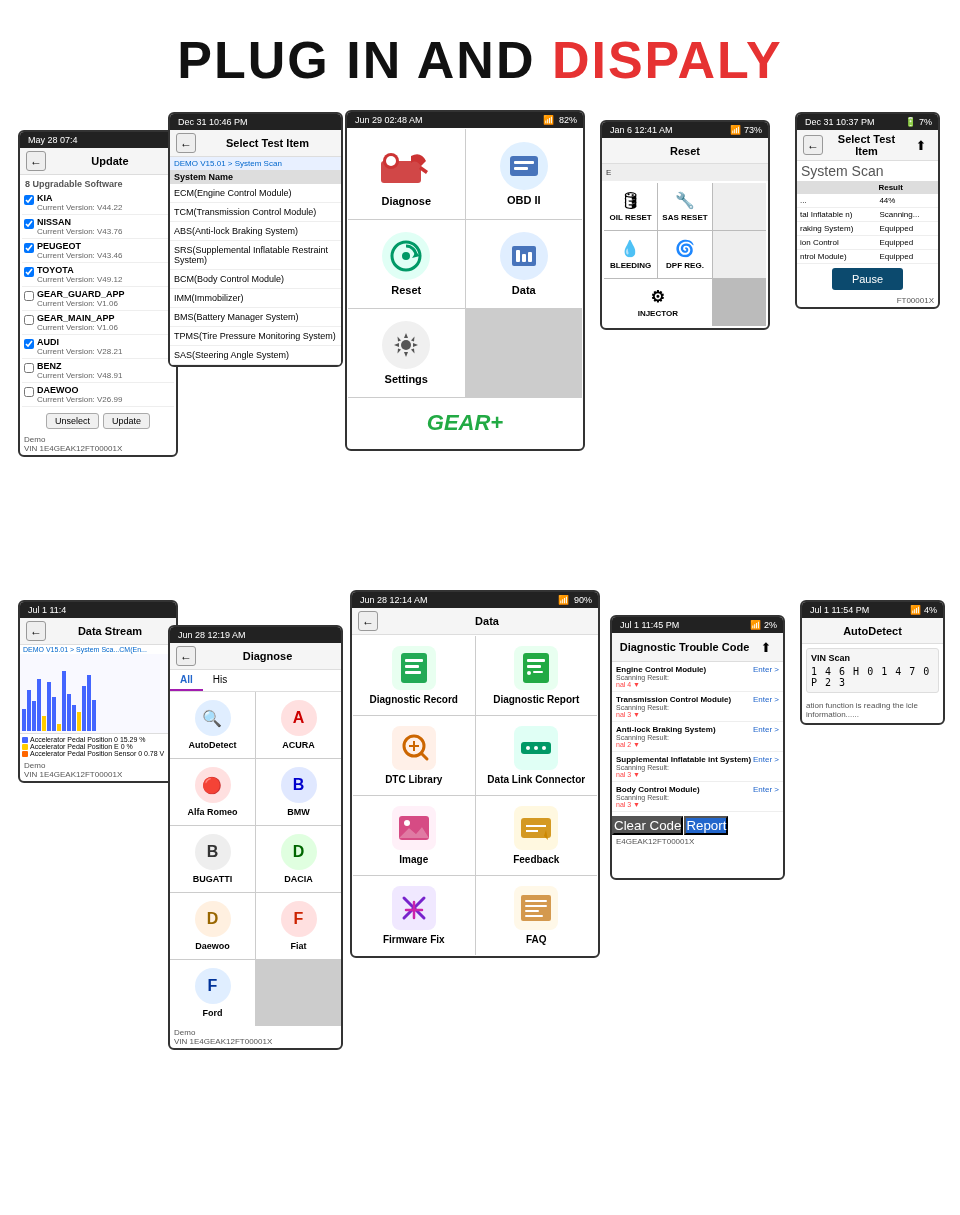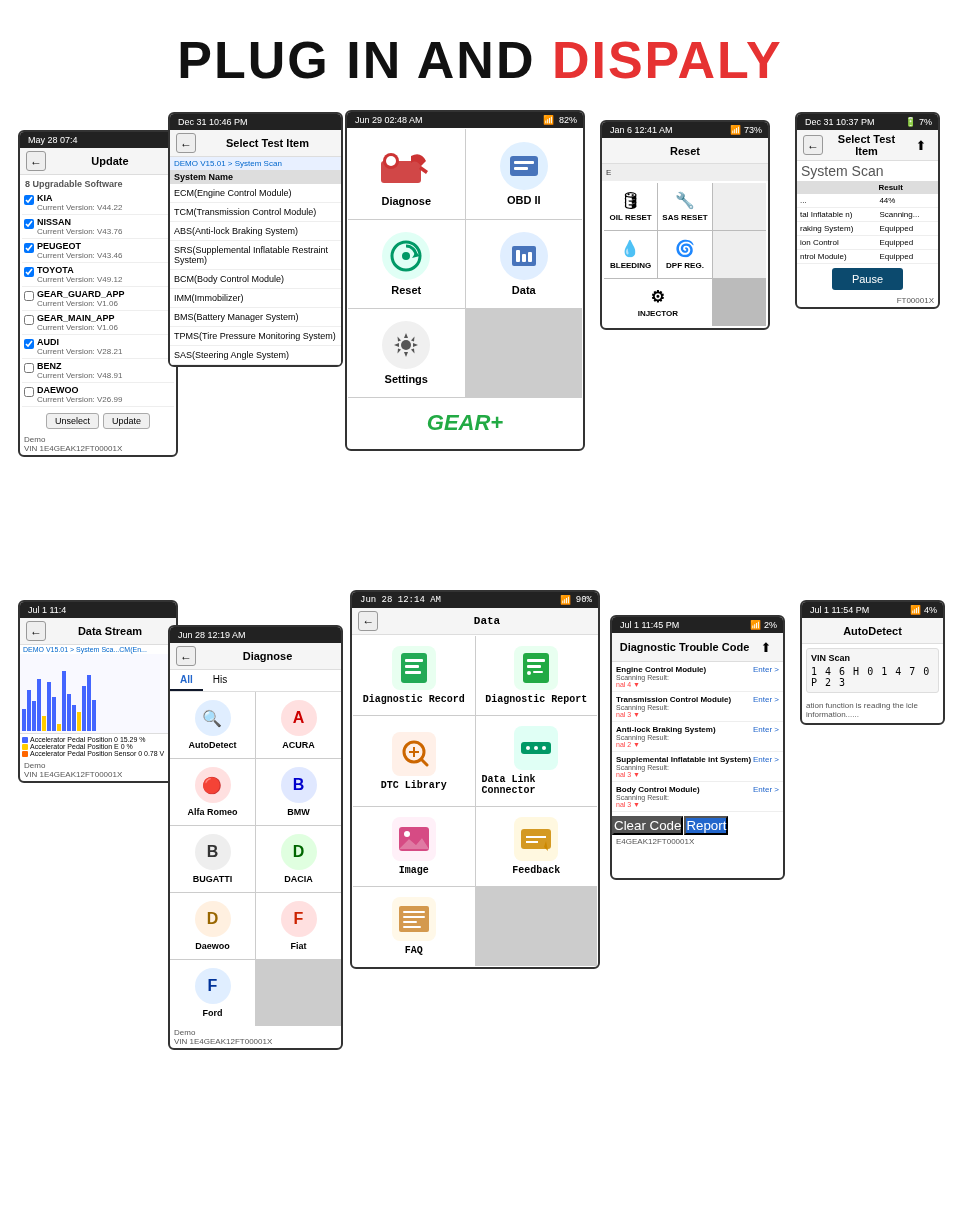--- a/index.html
+++ b/index.html
@@ -151,21 +151,21 @@
     .legend-dot { width: 6px; height: 6px; border-radius: 1px; }
 
     
     .s-brands { width: 175px; }
     .brands-tabs {
       display: flex; border-bottom: 1px solid #ddd;
     }
     .brands-tabs span {
       padding: 4px 10px; font-size: 10px; cursor: pointer;
     }
-    .brands-tabs span.active { border-bottom: 2px solid #0f172a; color: #2266cc; font-weight: bold; }
+    .brands-tabs span.active { border-bottom: 2px solid #a21caf; color: #2266cc; font-weight: bold; }
     .brands-grid {
       display: grid; grid-template-columns: 1fr 1fr; gap: 1px; background: #ccc;
     }
     .brand-cell {
       background: #fff; display: flex; flex-direction: column; align-items: center;
       justify-content: center; padding: 8px 4px; font-size: 9px; font-weight: bold; gap: 4px;
     }
     .brand-icon {
       width: 36px; height: 36px; border-radius: 50%;
       display: flex; align-items: center; justify-content: center;
@@ -596,21 +596,21 @@
         <div class="brand-icon" style="background:#e0eeff;color:#003399;">F</div>
         <span>Ford</span>
       </div>
     </div>
     <div class="demo-info">
       <div>Demo</div>
       <div>VIN 1E4GEAK12FT00001X</div>
     </div>
   </div>
 
-  <div class="abs-screen screen s-data" style="left:350px; top:0px; z-index:4;font-family:Liberation Mono, monospace;">
+  <div class="abs-screen screen s-data" style="left:350px; top:0px; z-index:4;">
     <div class="status-bar">
       <span class="time">Jun 28  12:14 AM</span>
       <span>📶</span>
       <span>90%</span>
     </div>
     <div class="nav-bar">
       <div class="back-btn">←</div>
       <span class="title">Data</span>
     </div>
     <div class="data-grid">
@@ -681,20 +681,31 @@
           <svg width="36" height="36" viewBox="0 0 36 36">
             <rect x="3" y="8" width="30" height="20" rx="3" fill="#cc8800" opacity="0.85"></rect>
             <line x1="8" y1="16" x2="28" y2="16" stroke="#fff" stroke-width="2"></line>
             <line x1="8" y1="21" x2="20" y2="21" stroke="#fff" stroke-width="2"></line>
             <polygon points="26,26 30,30 28,20" fill="#cc8800"></polygon>
           </svg>
         </div>
         <span class="label">Feedback</span>
       </div>
 
+      <div class="data-cell">
+        <div style="width:44px;height:44px;background:#f0e8ff;border-radius:8px;display:flex;align-items:center;justify-content:center;">
+          <svg width="36" height="36" viewBox="0 0 36 36">
+            <line x1="8" y1="8" x2="28" y2="28" stroke="#7722cc" stroke-width="3" stroke-linecap="round"></line>
+            <line x1="28" y1="8" x2="8" y2="28" stroke="#7722cc" stroke-width="3" stroke-linecap="round"></line>
+            <line x1="10" y1="20" x2="26" y2="20" stroke="#cc22aa" stroke-width="2.5" stroke-linecap="round"></line>
+            <line x1="18" y1="12" x2="18" y2="28" stroke="#cc22aa" stroke-width="2.5" stroke-linecap="round"></line>
+          </svg>
+        </div>
+        <span class="label">Firmware Fix</span>
+      </div>
 
       <div class="data-cell">
         <div style="width:44px;height:44px;background:#fff8e8;border-radius:8px;display:flex;align-items:center;justify-content:center;">
           <svg width="36" height="36" viewBox="0 0 36 36">
             <rect x="3" y="5" width="30" height="26" rx="2" fill="#cc8833" opacity="0.85"></rect>
             <rect x="7" y="10" width="22" height="2" rx="1" fill="#fff"></rect>
             <rect x="7" y="15" width="22" height="2" rx="1" fill="#fff"></rect>
             <rect x="7" y="20" width="14" height="2" rx="1" fill="#fff"></rect>
             <rect x="7" y="25" width="18" height="2" rx="1" fill="#fff"></rect>
           </svg>

